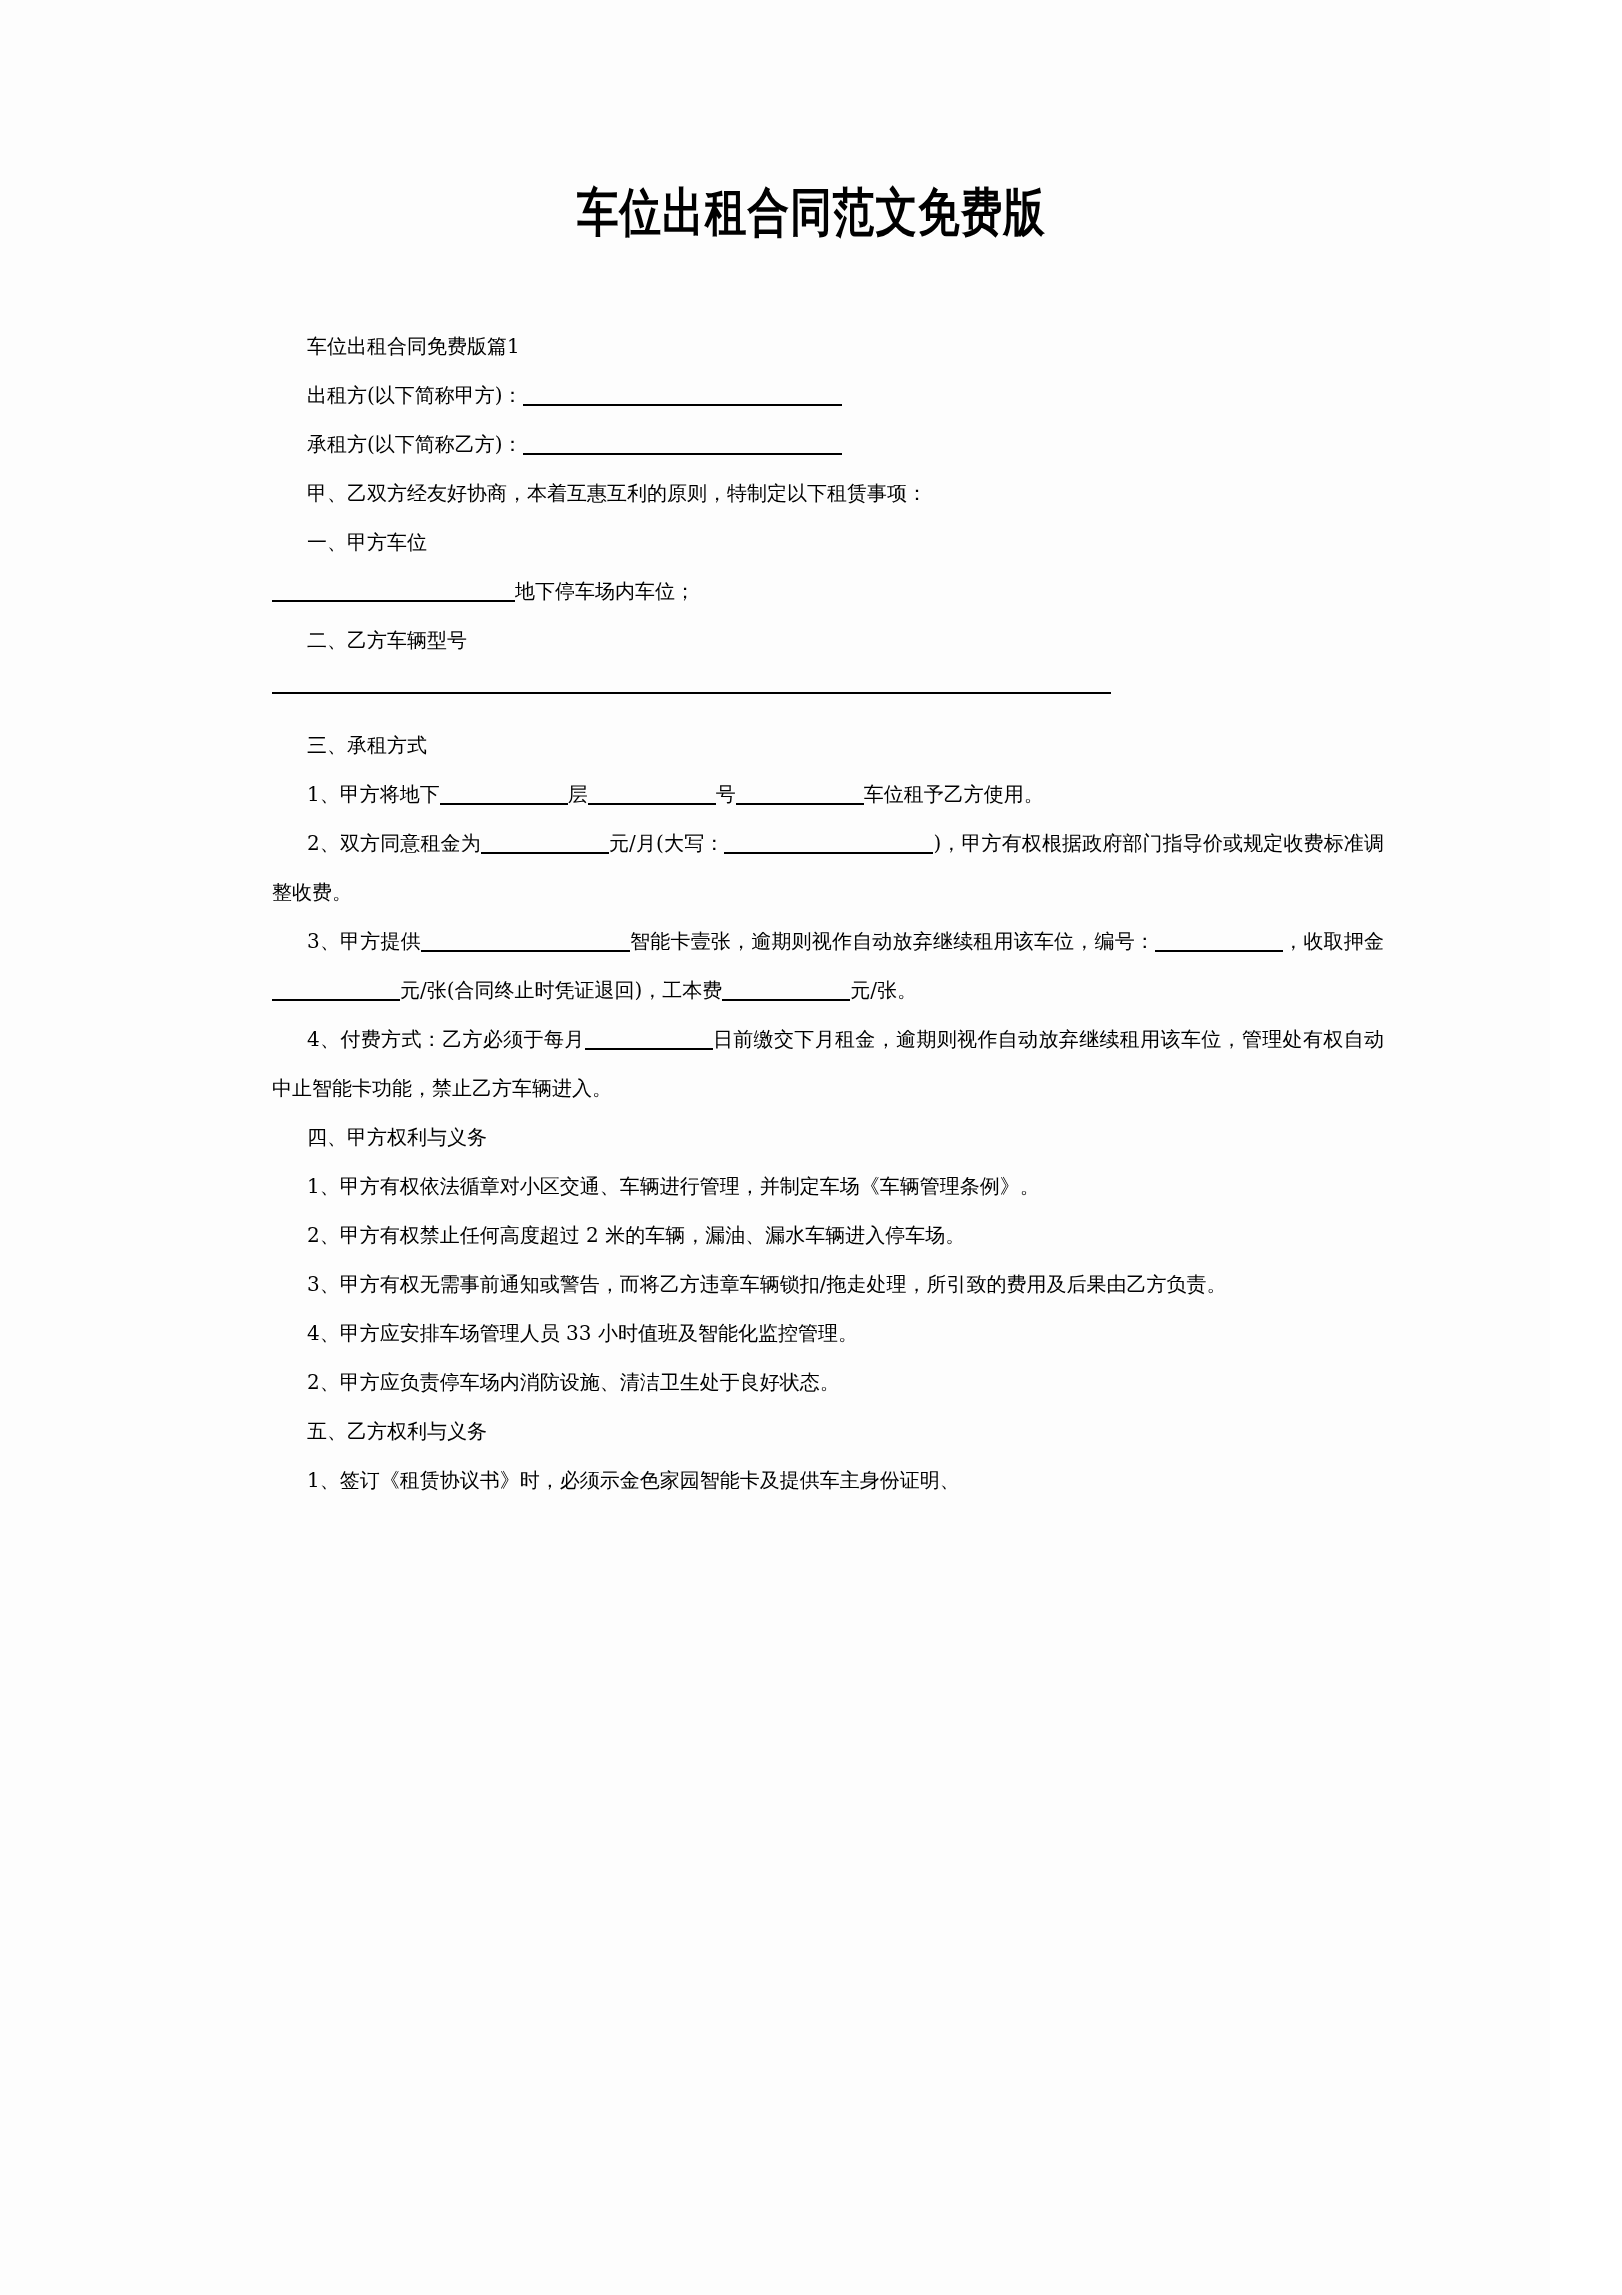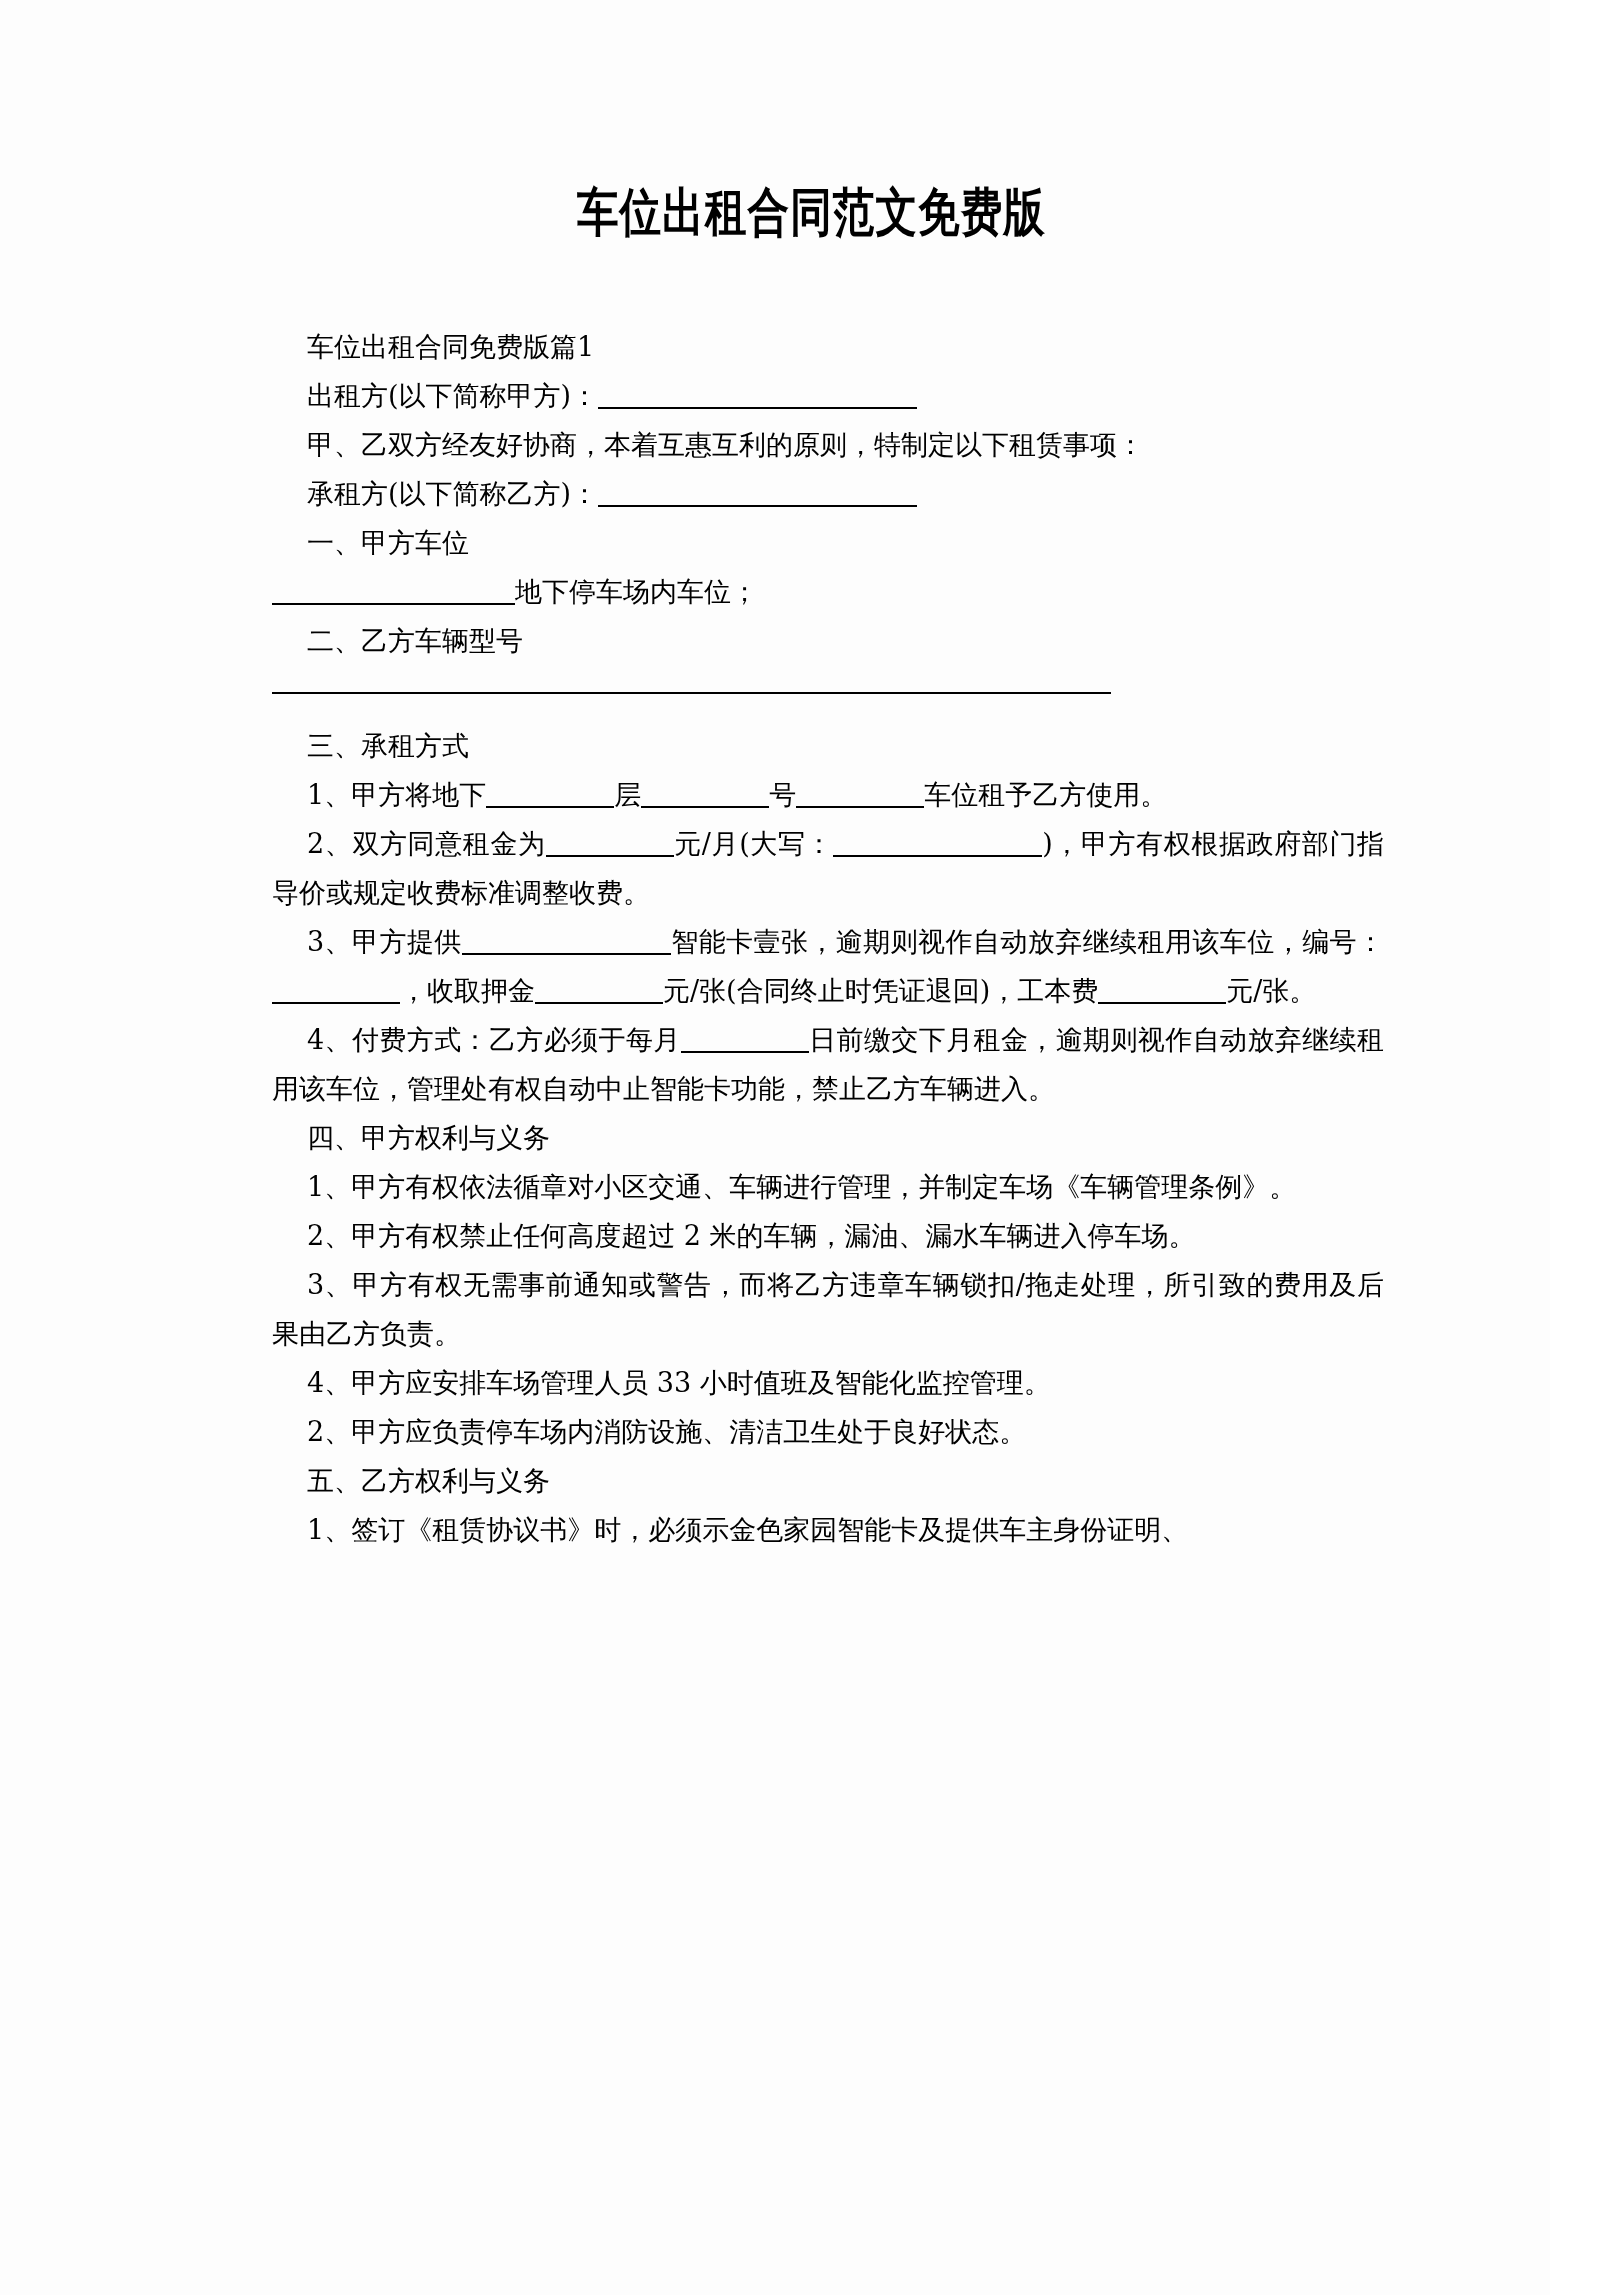--- a/index.html
+++ b/index.html
@@ -23,21 +23,21 @@
     white-space:nowrap;
   }
 
   .body-block {
     position:absolute;
     left:272px; top:322px;
     width:1112px;
   }
 
   .para {
-    font-size:27px;
+    font-size:20px;
     line-height:49px;
     text-align:justify;
     text-justify:inter-ideograph;
     margin:0 0 0 0;
     white-space:normal;
     word-break:break-all;
   }
   .para.indent-half { text-indent:35px; }
 
   
@@ -70,23 +70,23 @@
 <div class="page">
 
   <div class="doc-title">车位出租合同范文免费版</div>
 
   <div class="body-block">
 
     <p class="para indent-half"><span>车位出租合同免费版篇1</span></p>
 
     <p class="para indent-half"><span>出租方(以下简称甲方)：</span><span class="blank w-field"></span></p>
 
+    <p class="para indent-half"><span>承租方(以下简称乙方)：</span><span class="blank w-field"></span></p>
+
     <p class="para indent-half"><span>甲、乙双方经友好协商，本着互惠互利的原则，特制定以下租赁事项：</span></p>
-
-    <p class="para indent-half"><span>承租方(以下简称乙方)：</span><span class="blank w-field"></span></p>
 
     <p class="para indent-half"><span>一、</span><span>甲方车位</span></p>
 
     <p class="para"><span class="blank w-2xl"></span><span>地下停车场内车位；</span></p>
 
     <p class="para indent-half"><span>二、</span><span>乙方车辆型号</span></p>
 
     <p class="spacer-line">
         <span class="line-only"></span>
       </p>

